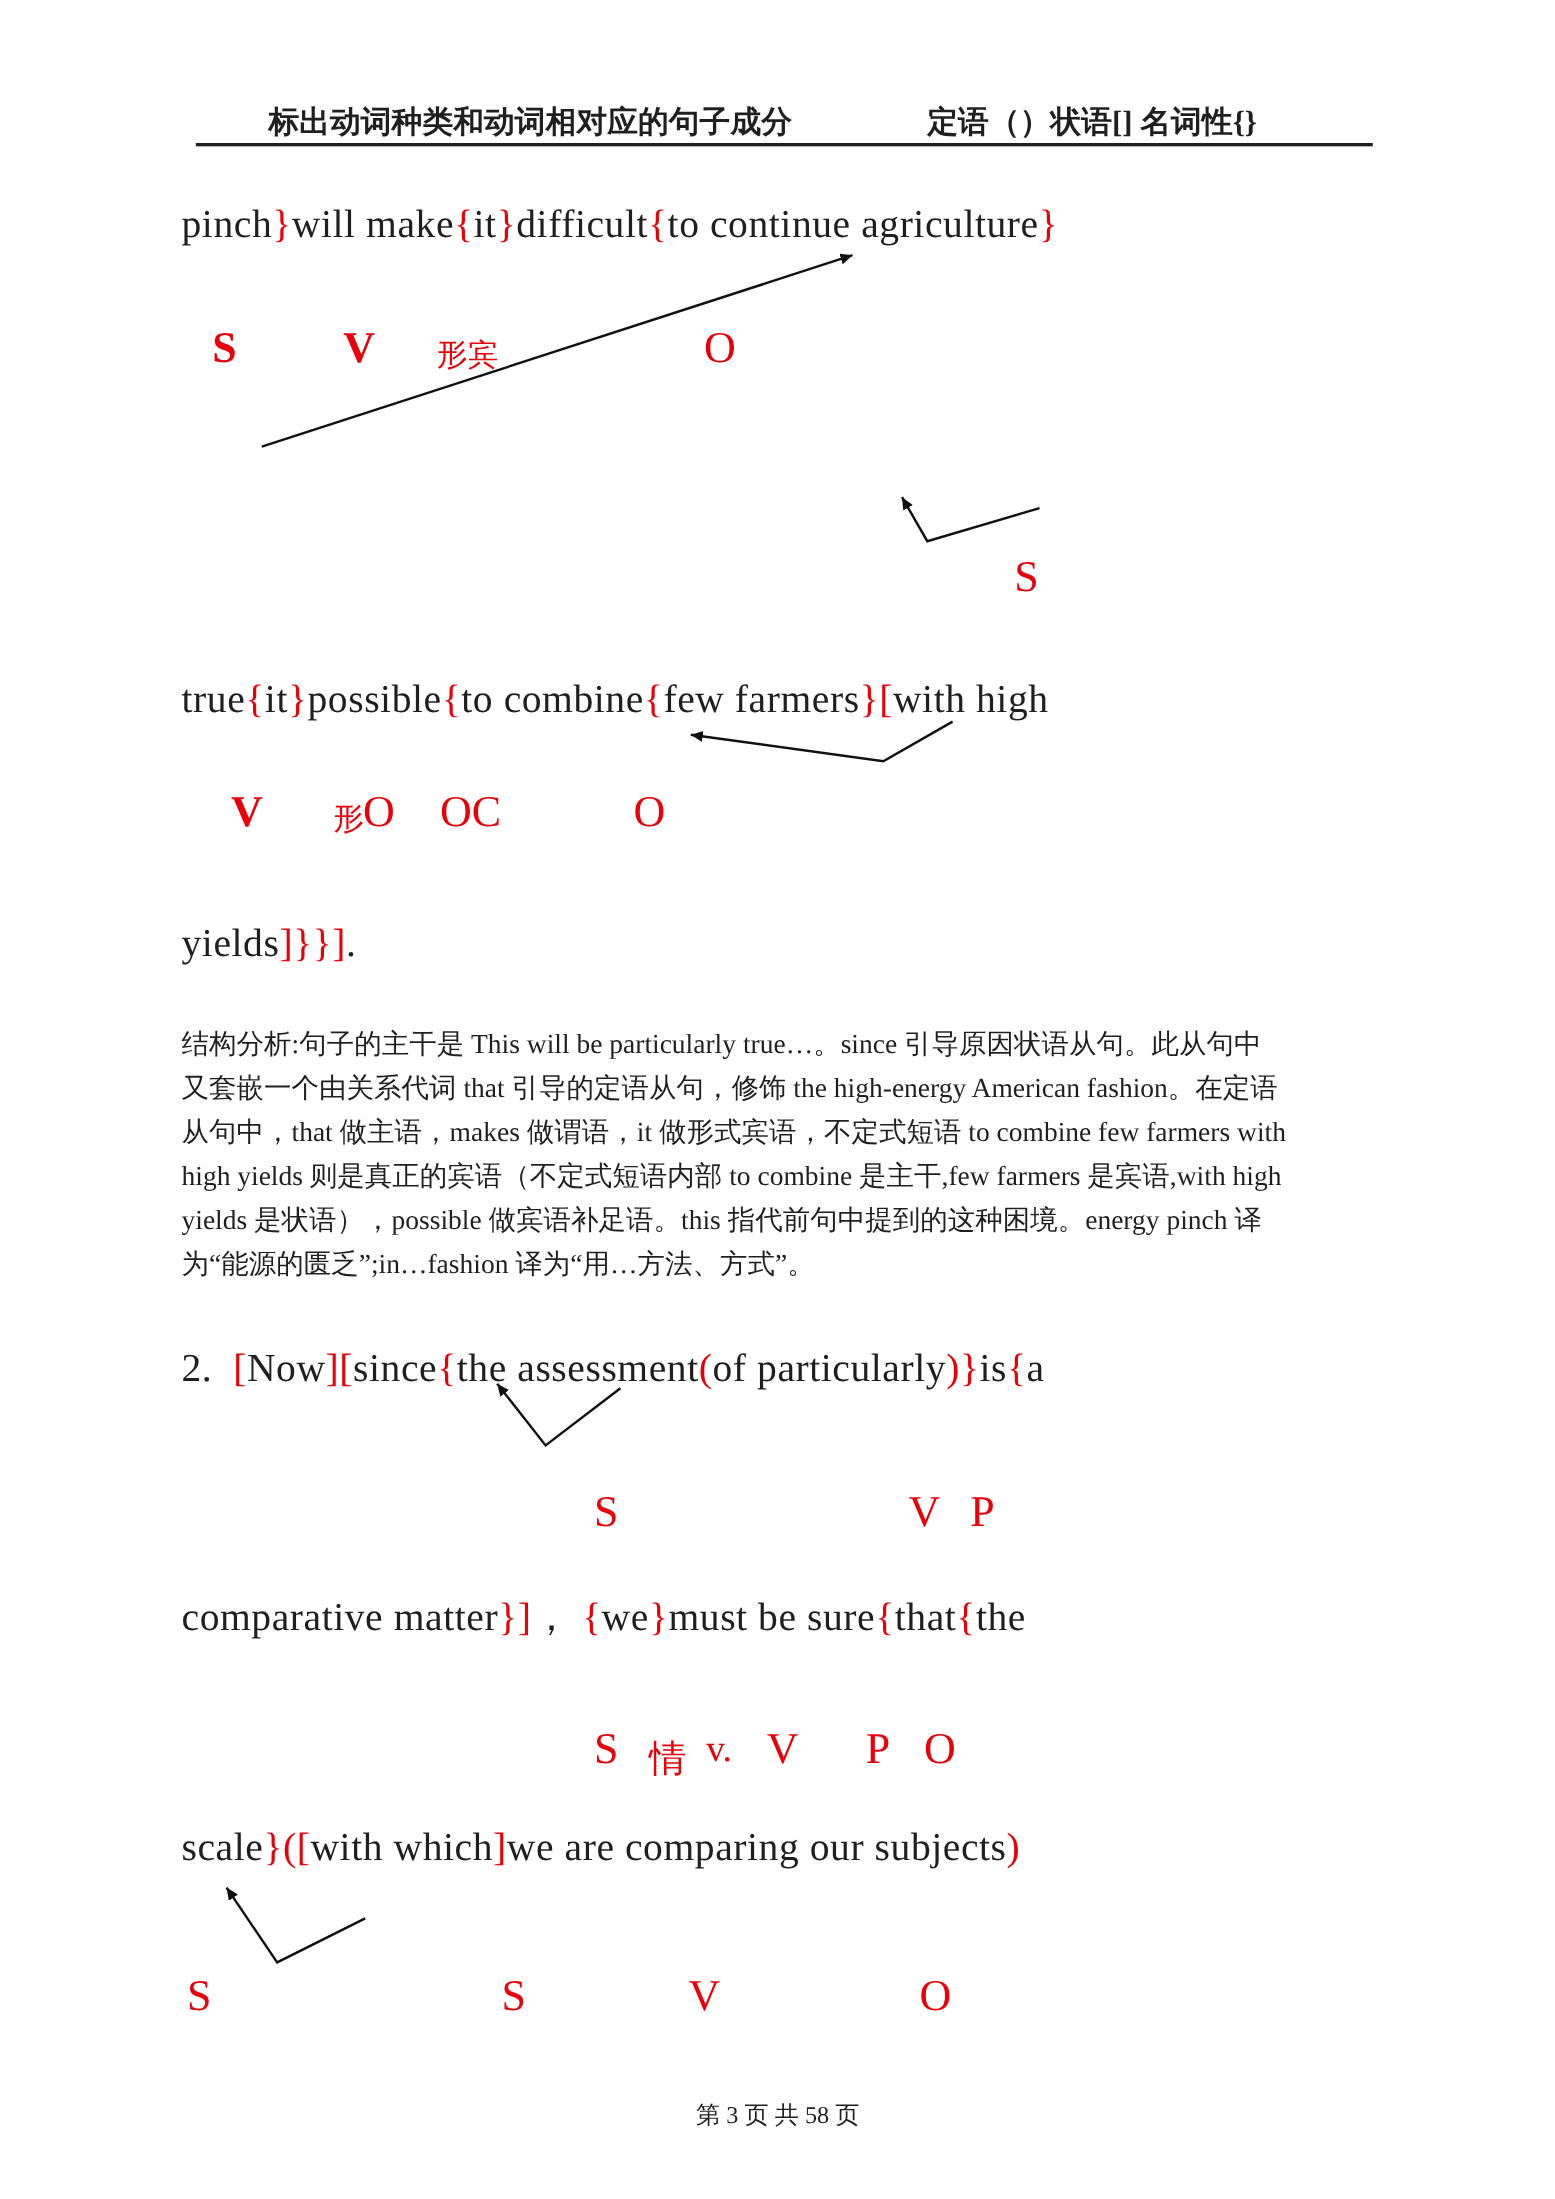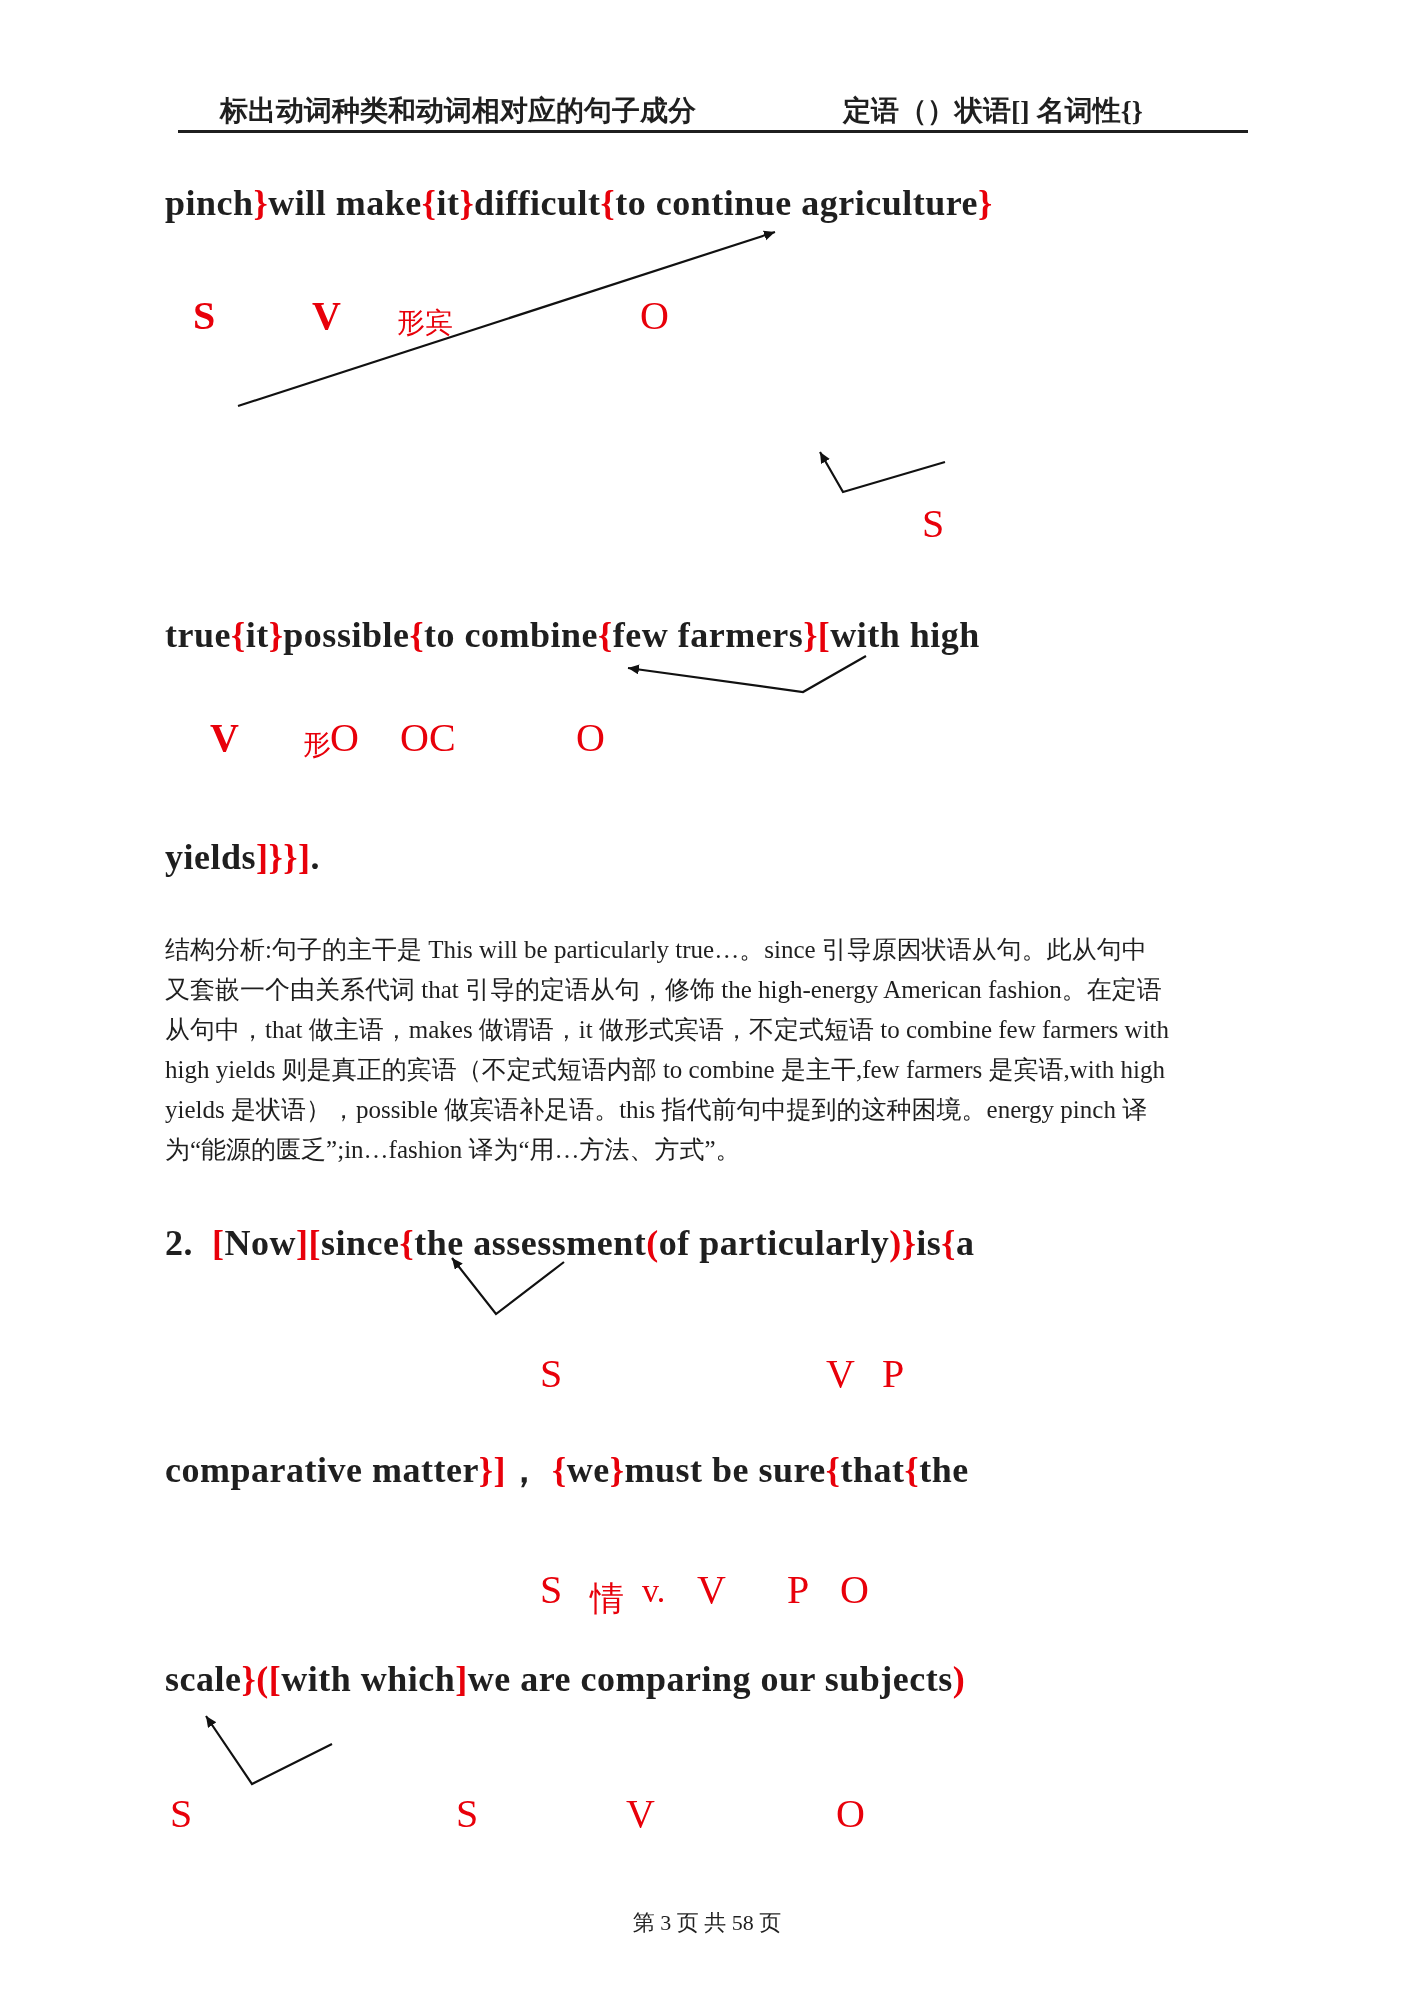--- a/index.html
+++ b/index.html
@@ -1,37 +1,37 @@
 <!DOCTYPE html>
 <html><head>
 <meta charset="utf-8">
 <style>
   html,body{margin:0;padding:0;background:#ffffff;}
   .page{position:relative;width:1414px;height:1999px;background:#ffffff;overflow:hidden;
         font-family:"Liberation Serif","DejaVu Serif",serif;color:#1f1f1f;}
   .hdr{position:absolute;font-size:28px;font-weight:bold;white-space:nowrap;}
   .rule{position:absolute;left:178px;top:130px;width:1070px;height:3px;background:#1f1f1f;}
-  .sline{position:absolute;left:165px;font-size:36px;font-weight:bold;white-space:nowrap;letter-spacing:.5px;}
+  .sline{position:absolute;left:165px;font-size:36px;font-weight:normal;white-space:nowrap;letter-spacing:.5px;}
   .red{color:#e8000a;}
   .ann{position:absolute;font-size:40px;color:#e8000a;white-space:nowrap;}
   .ann.b{font-weight:bold;}
   .ann.sm{font-size:28px;}
   .ann.md{font-size:34px;}
   .para{position:absolute;left:165px;top:930px;width:1090px;font-size:25px;line-height:40px;}
   .para div{white-space:nowrap;}
   .footer{position:absolute;left:0;top:1908px;width:100%;text-align:center;font-size:22px;}
   svg.arrows{position:absolute;left:0;top:0;pointer-events:none;}
   .al{stroke:#111;stroke-width:2.2;fill:none;}
 </style>
 </head>
 <body>
 
 <div class="page">
 
-  <span class="hdr" style="left:220px;top:92px">标出动词种类和动词相对应的句子成分</span>
+  <span class="hdr" style="left:244px;top:92px">标出动词种类和动词相对应的句子成分</span>
   <span class="hdr" style="left:843px;top:92px">定语（）状语[] 名词性{}</span>
   <div class="rule"></div>
 
   <div class="sline" style="top:182px"><span>pinch</span><span class="red">}</span><span>will make</span><span class="red">{</span><span>it</span><span class="red">}</span><span>difficult</span><span class="red">{</span><span>to continue agriculture</span><span class="red">}</span></div>
 
   <span class="ann b" style="left:193px;top:292px">S</span>
   <span class="ann b" style="left:312px;top:292px">V</span>
   <span class="ann sm" style="left:397px;top:304px">形宾</span>
   <span class="ann" style="left:640px;top:292px">O</span>
 

